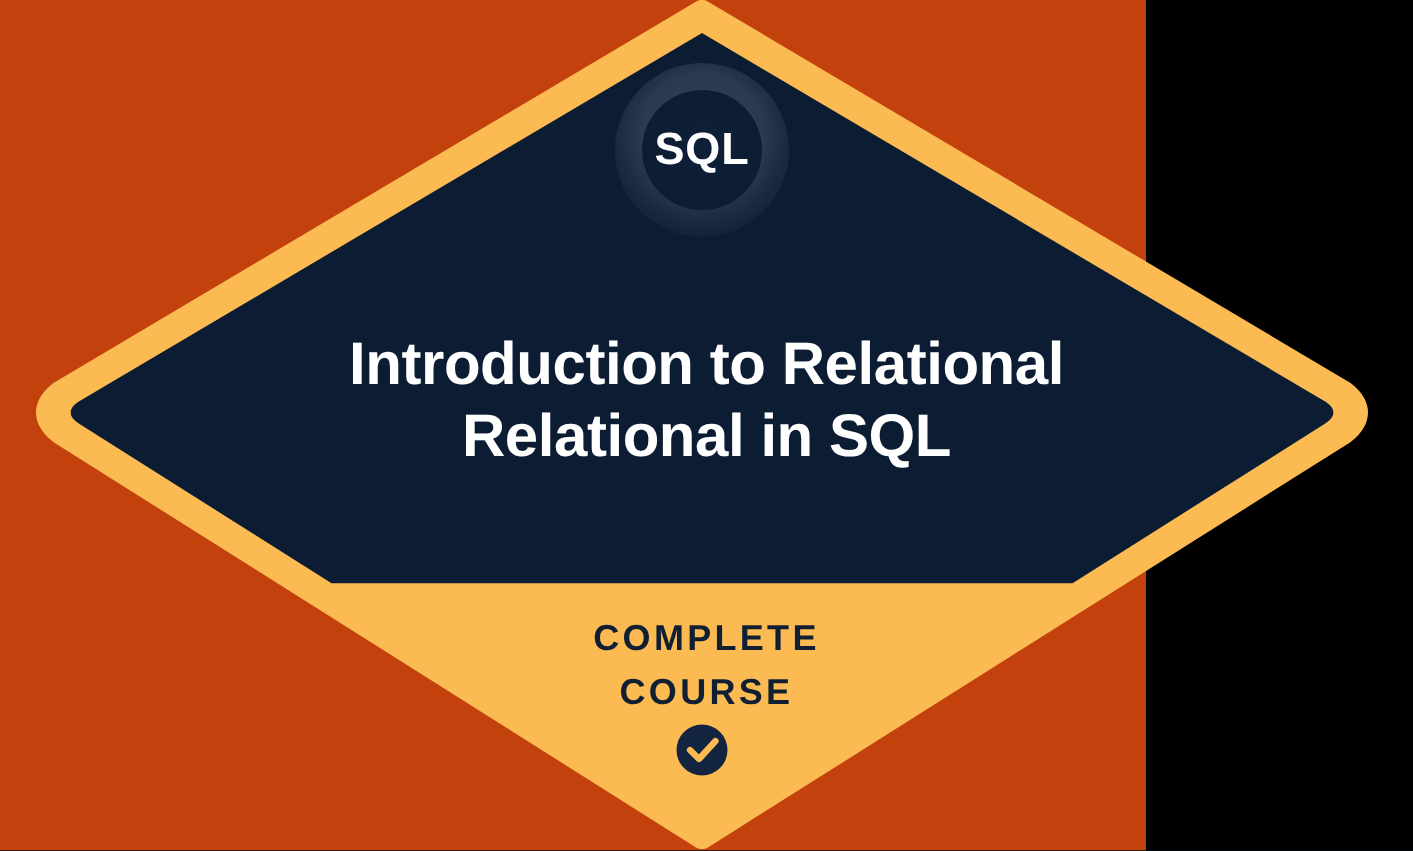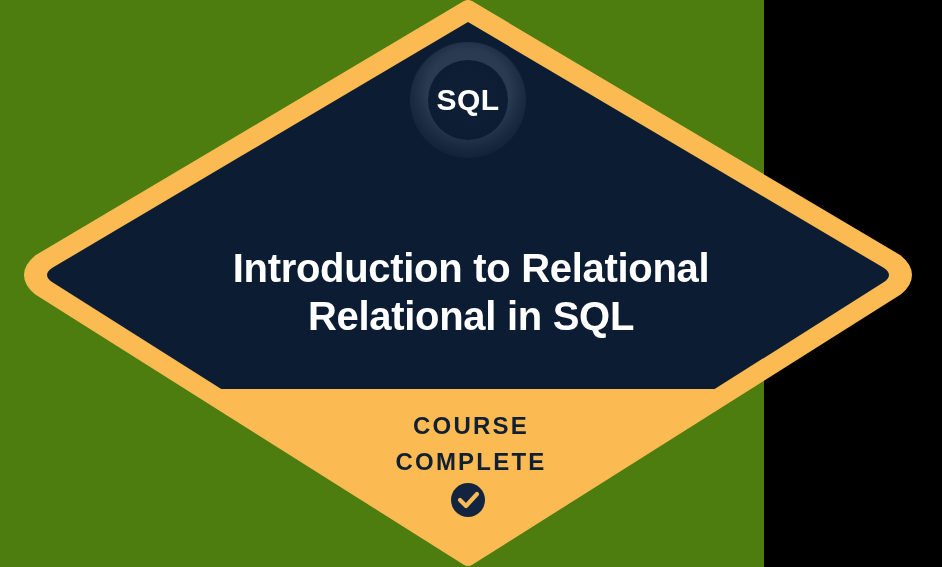--- a/index.html
+++ b/index.html
@@ -10,21 +10,21 @@
   body {
     width: 942px;
     height: 567px;
     overflow: hidden;
     font-family: "Liberation Sans", sans-serif;
   }
   #badge-root {
     position: relative;
     width: 764px;
     height: 567px;
-    background: #4d7c0f;
+    background: #c2410c;
   }
   #badge-svg {
     position: absolute;
     left: 0;
     top: 0;
     width: 942px;
     height: 567px;
     display: block;
   }
   .overlay {
@@ -55,21 +55,20 @@
     position: absolute;
     left: 71px;
     top: 219px;
     width: 800px;
     text-align: center;
     color: #ffffff;
     font-size: 40px;
     font-weight: bold;
     line-height: 48px;
     letter-spacing: -0.3px;
-    margin-top: 25px;
   }
   #course-title .title-line {
     display: block;
   }
   
   #status-block {
     position: absolute;
     left: 171px;
     top: 408px;
     width: 600px;
@@ -141,19 +140,19 @@
   <div class="overlay">
 
     <div id="sql-emblem-text">SQL</div>
 
     <div id="course-title">
       <span class="title-line">Introduction to Relational</span>
       <span class="title-line">Relational in SQL</span>
     </div>
 
     <div id="status-block">
+      <span class="status-line">COMPLETE</span>
       <span class="status-line">COURSE</span>
-      <span class="status-line">COMPLETE</span>
     </div>
 
   </div>
 
 </div>
 
 </body></html>

